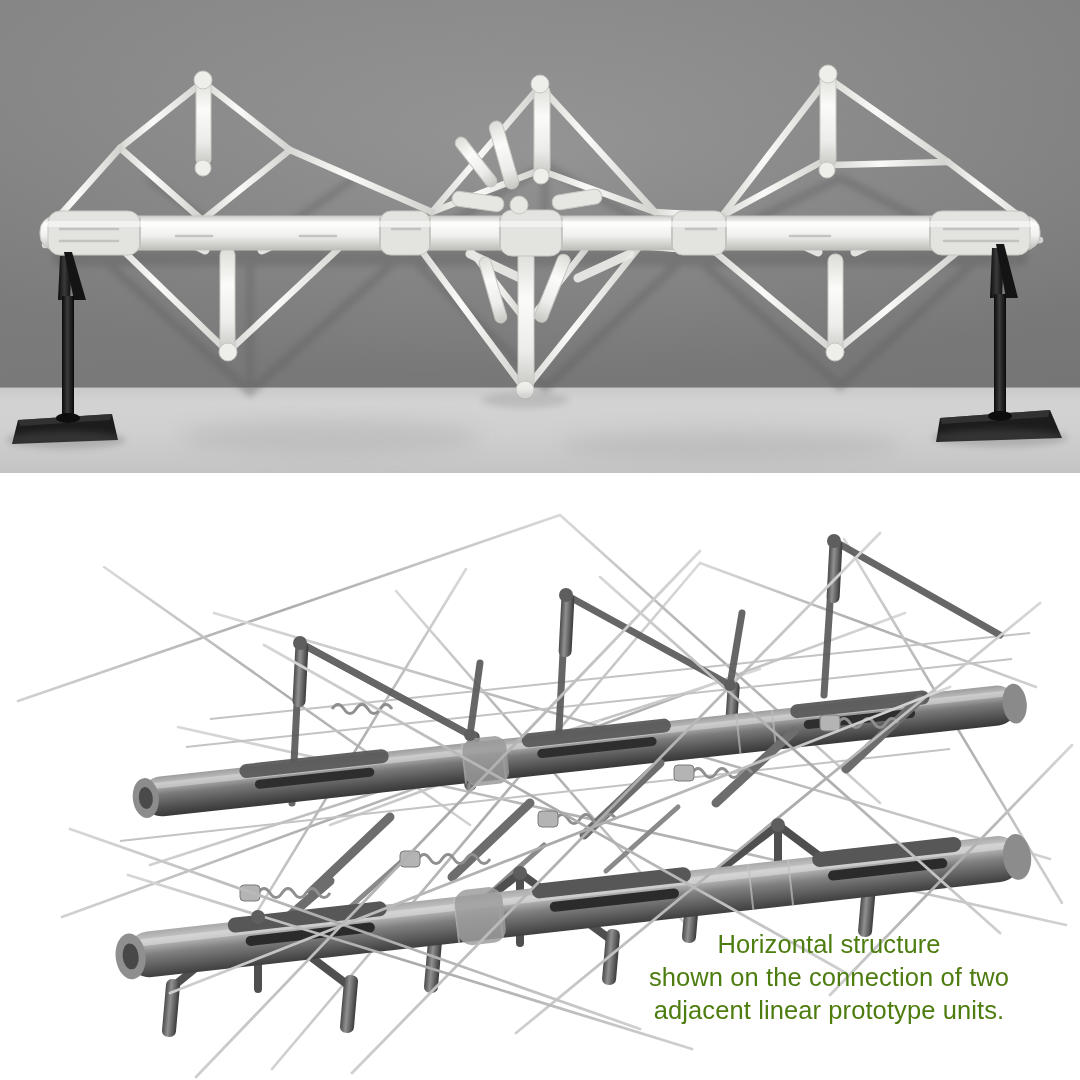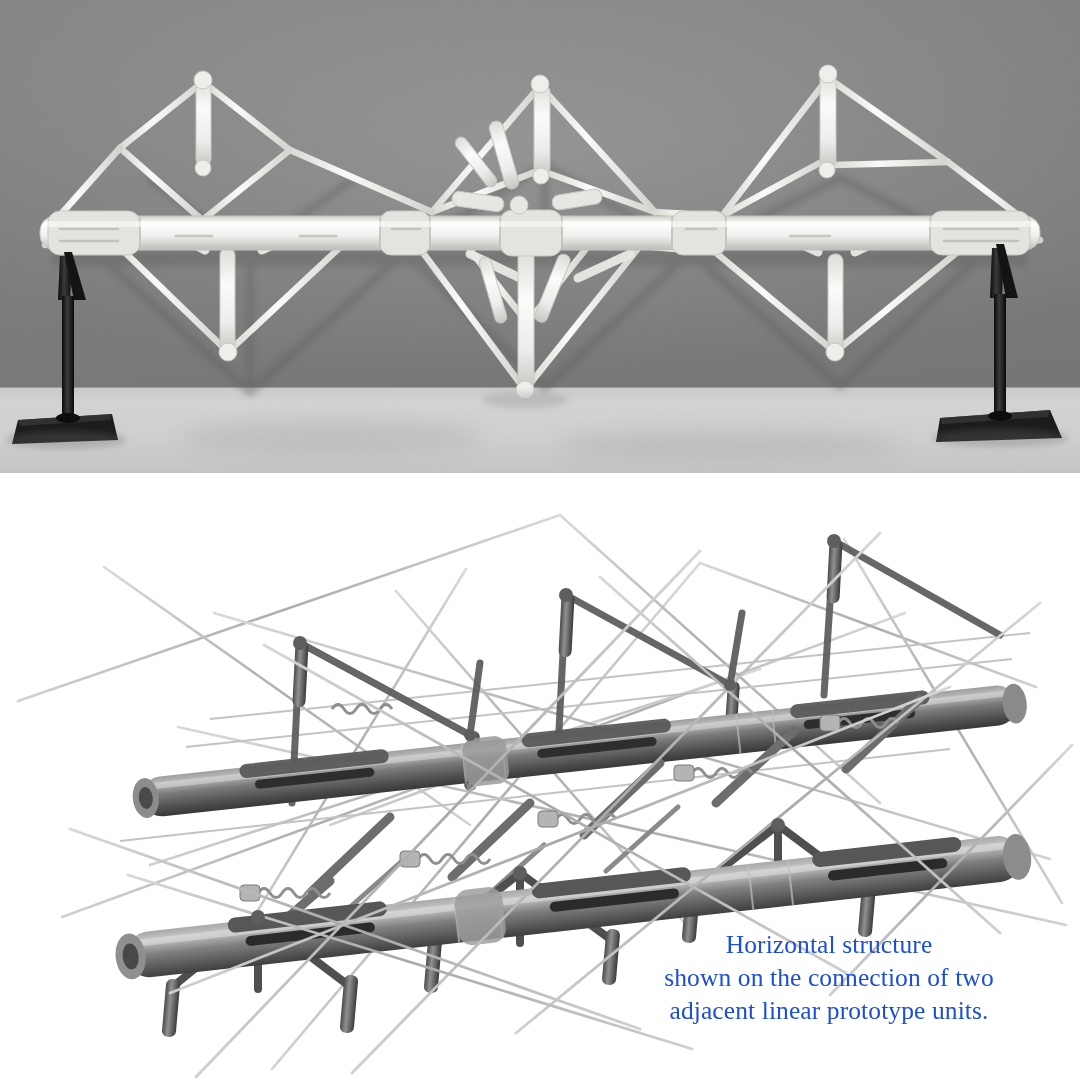--- a/index.html
+++ b/index.html
@@ -14,21 +14,21 @@
   .photo-wall:after{content:"";position:absolute;inset:0;
       background:radial-gradient(ellipse 80% 70% at 50% 38%, rgba(255,255,255,.07), rgba(0,0,0,.10) 85%);}
   .photo-floor{position:absolute;left:0;top:387px;width:1080px;height:86px;
       background:linear-gradient(180deg,#c9c9c9 0%,#d3d3d3 18%,#cfcfcf 55%,#c4c4c4 100%);}
   .floor-seam{position:absolute;left:0;top:386px;width:1080px;height:2px;background:rgba(120,120,120,.55);}
   .floor-smudge{position:absolute;border-radius:50%;background:rgba(160,160,160,.30);filter:blur(9px);}
 
   .photo-svg{position:absolute;left:0;top:0;width:1080px;height:473px;}
 
   
-  .caption{position:absolute;color:#1d4ed8;font-family:Liberation Serif, serif;
+  .caption{position:absolute;color:#4d7c0f;font-family:Liberation Sans, sans-serif;
       font-size:25.5px;line-height:1.30;letter-spacing:.1px;white-space:pre-line;}
   .caption-top{left:52px;top:484px;text-align:left;}
   .caption-bottom{right:16px;top:928px;text-align:center;width:470px;}
 
   
   .cad-panel{position:absolute;left:0;top:473px;width:1080px;height:607px;background:#ffffff;overflow:hidden;}
   .cad-svg{position:absolute;left:0;top:0;width:1080px;height:607px;}
 </style>
 </head>
 <body>

